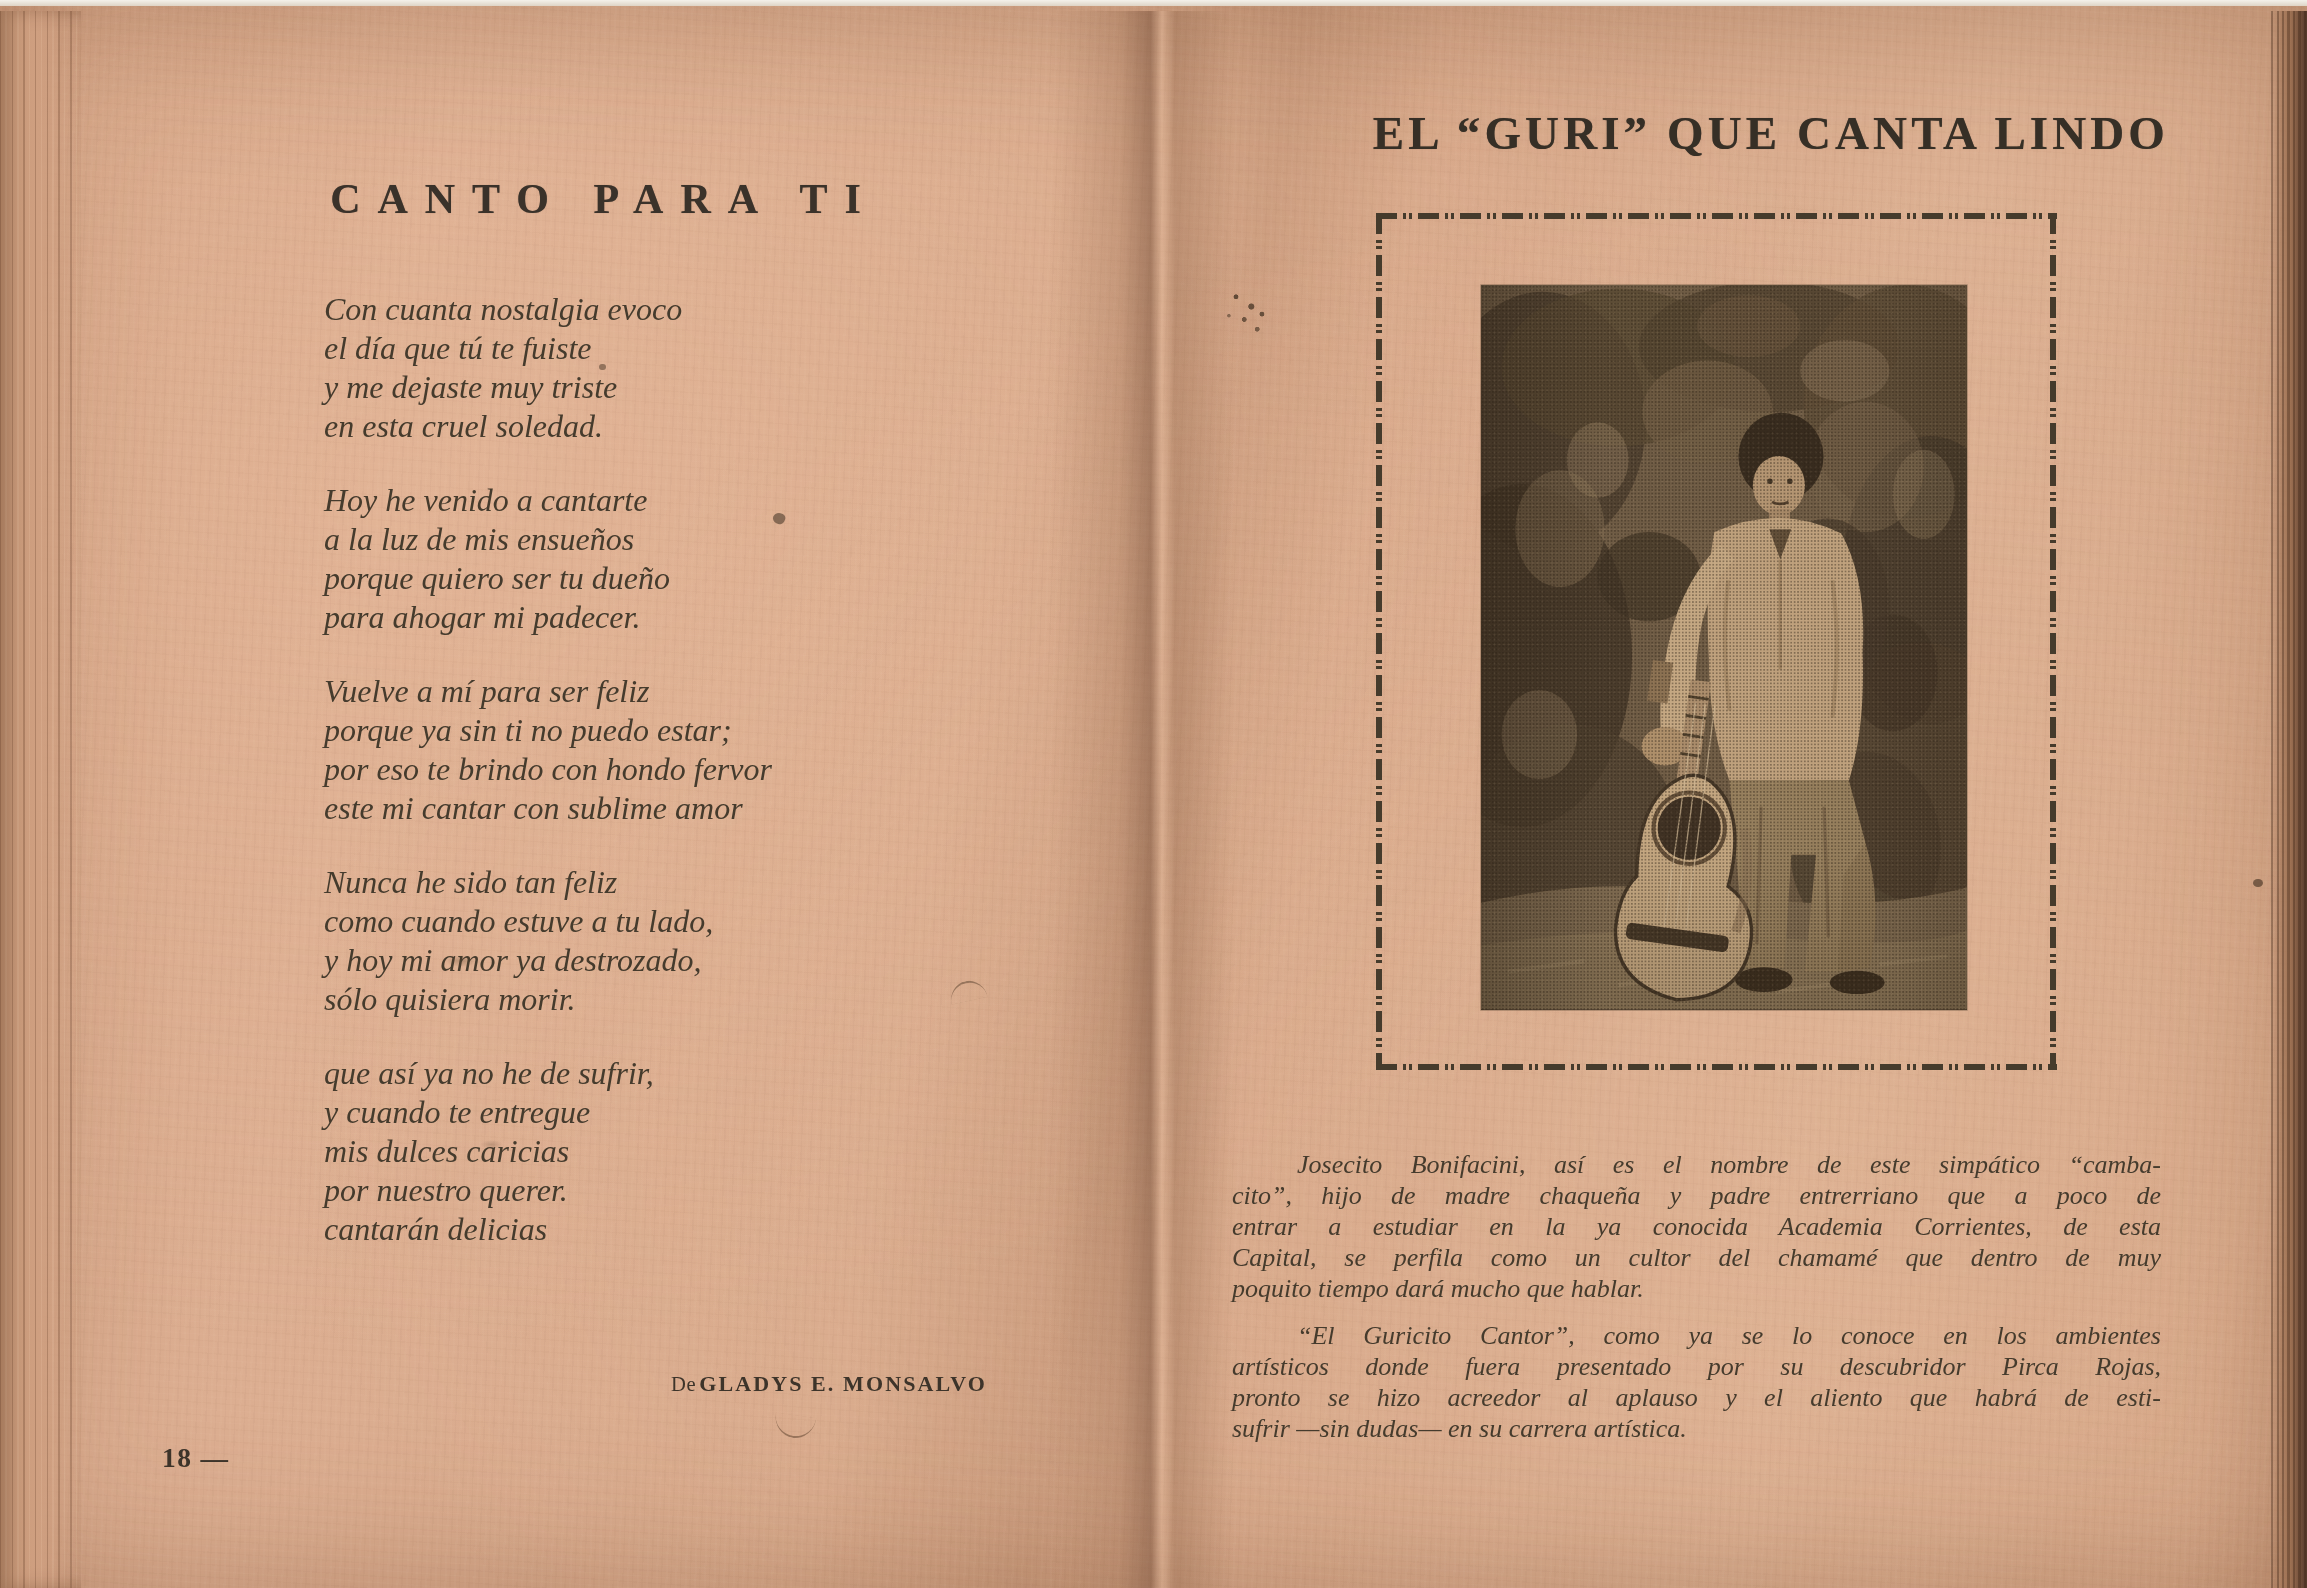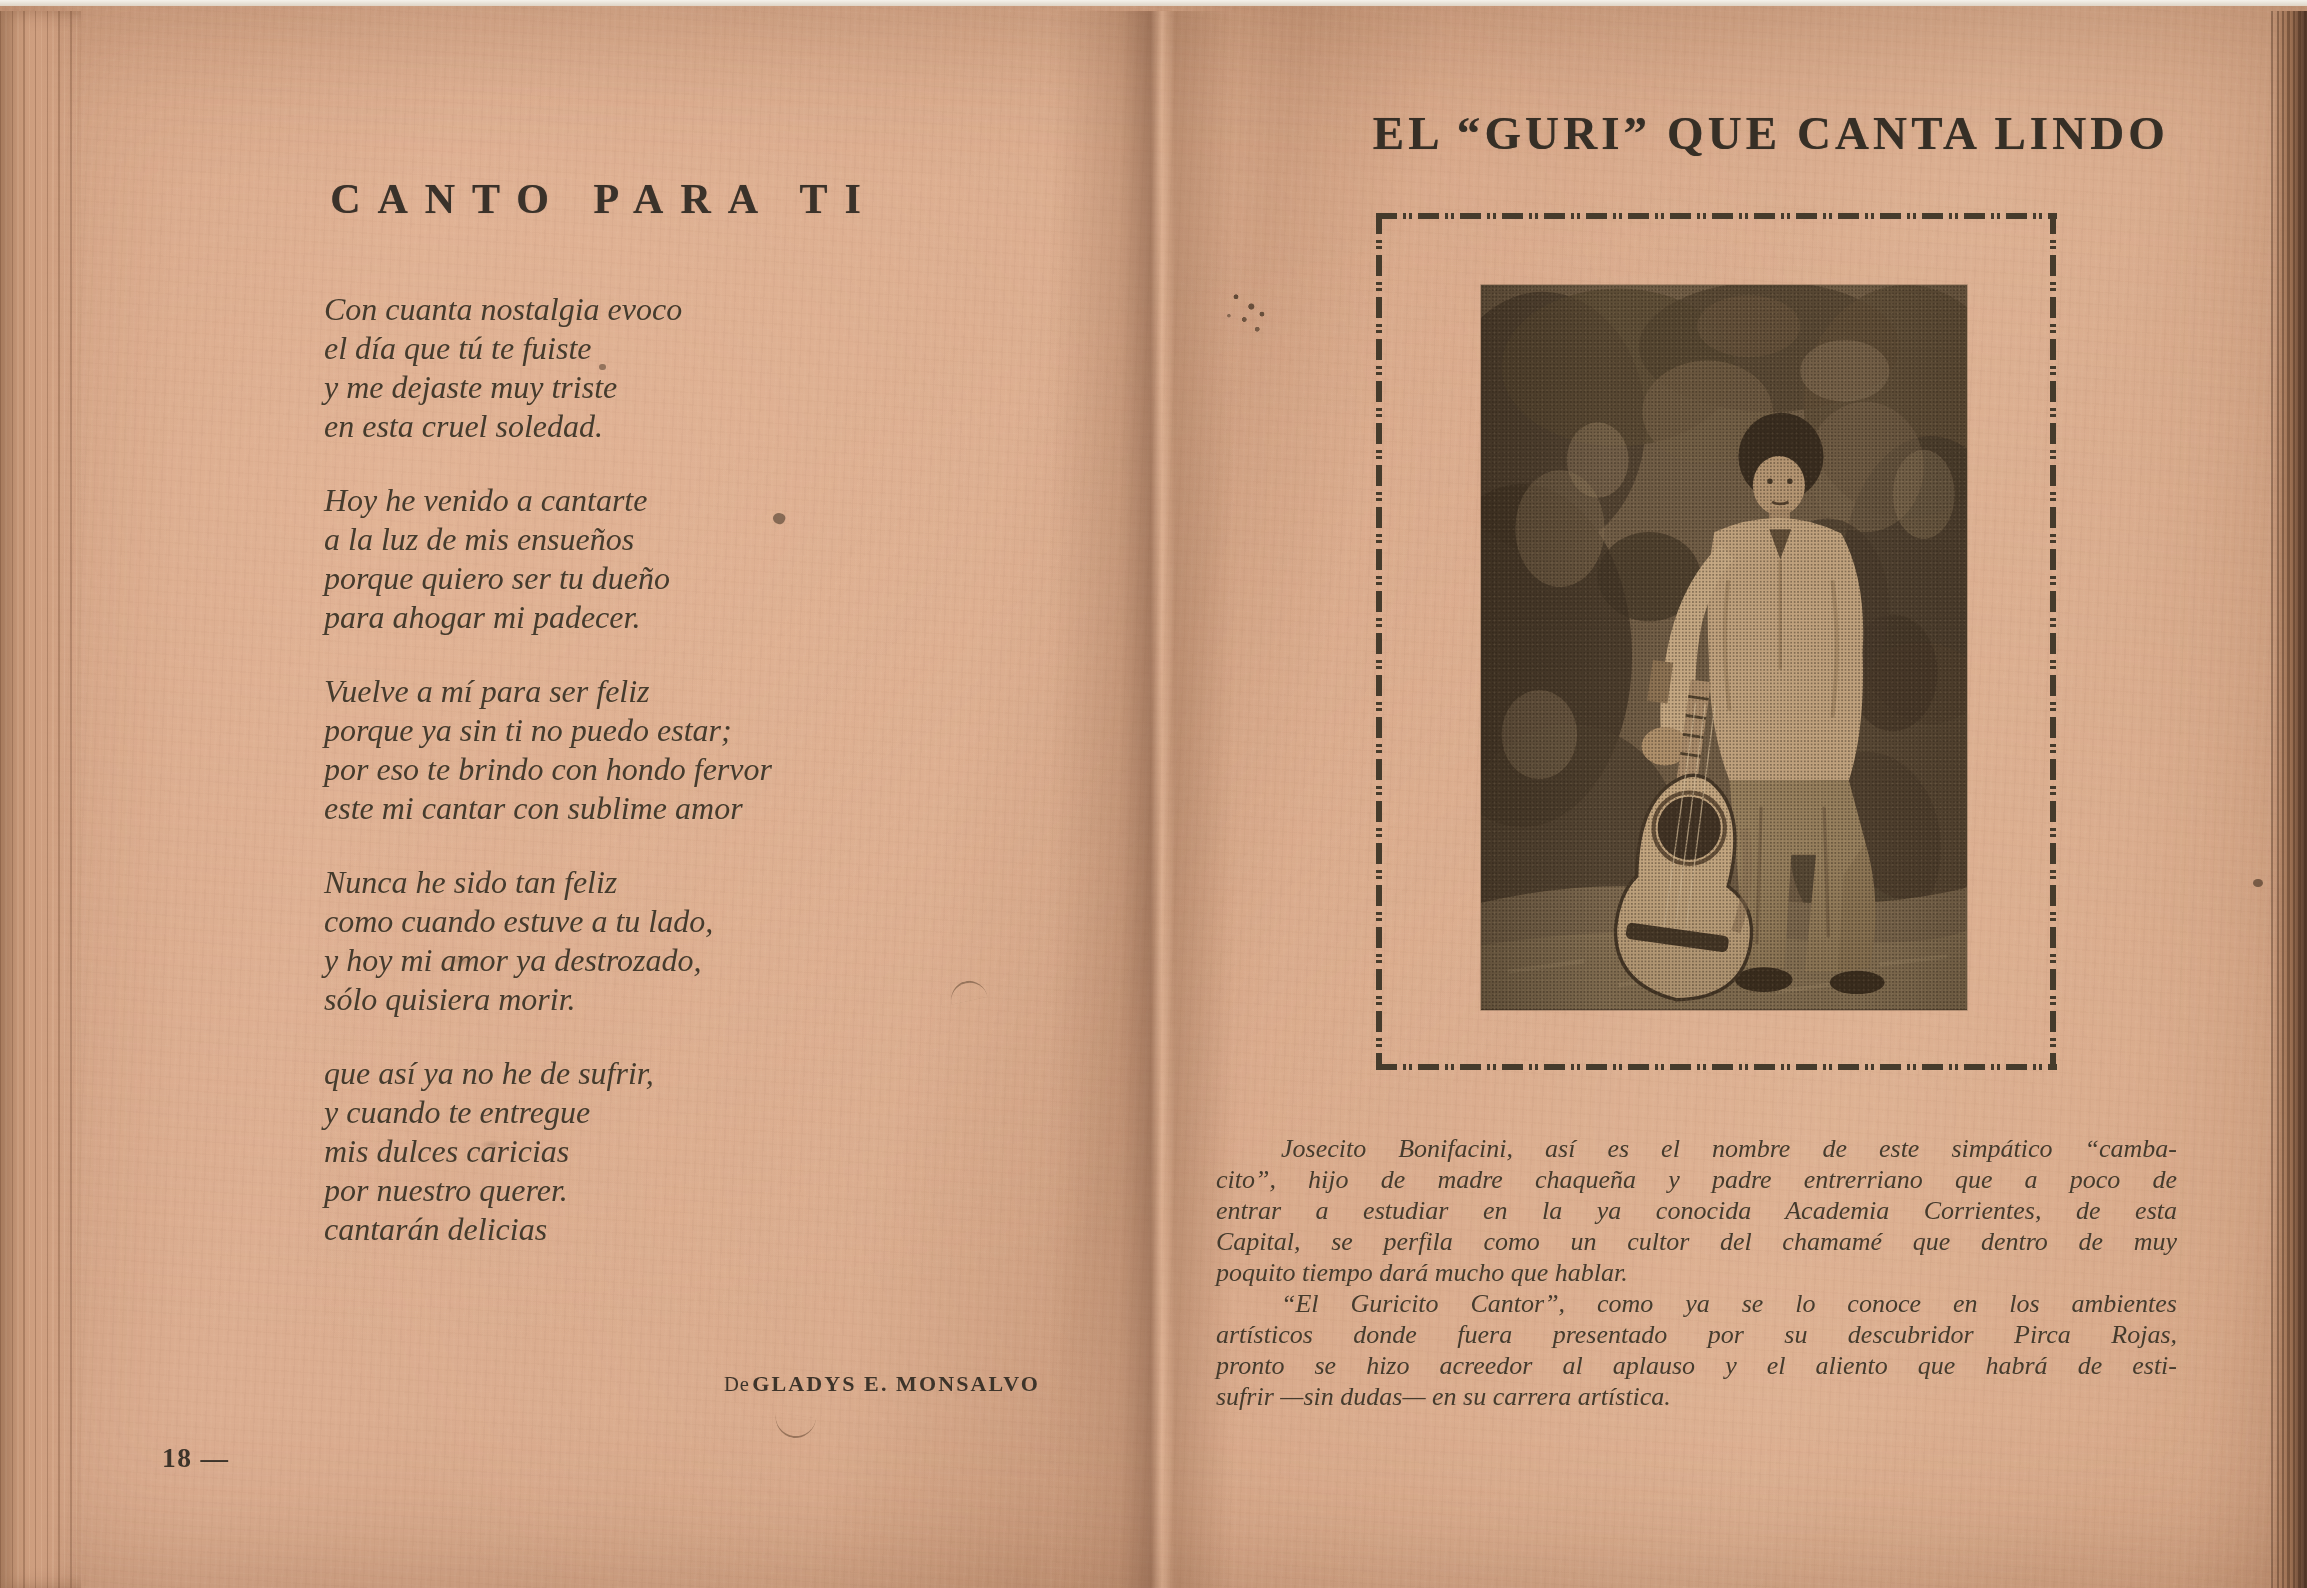--- a/index.html
+++ b/index.html
@@ -46,21 +46,21 @@
   
   .poem-title{
     position:absolute;left:240px;top:169px;width:728px;margin:0;
     font-size:42px;font-weight:bold;letter-spacing:17px;text-align:center;
     color:#3a322a;text-shadow:0 0 0.7px rgba(58,50,42,.55);
   }
   .poem{position:absolute;left:324px;top:284px;width:618px;
     font-style:italic;font-size:32px;line-height:39px;color:#453b2d;}
   .stanza{margin:0 0 35px 0;}
   .attribution{
-    position:absolute;left:618px;top:1365px;width:422px;text-align:right;
+    position:absolute;left:618px;top:1365px;width:422px;text-align:center;
     color:#3d342a;white-space:nowrap;
   }
   .attribution .prefix{font-size:20.6px;letter-spacing:0.7px;}
   .attribution .name{font-size:22px;font-weight:bold;letter-spacing:2.1px;}
   .page-number{
     position:absolute;left:162px;top:1436px;font-size:27.5px;font-weight:bold;
     letter-spacing:1.4px;color:#3d342a;
   }
   
   .article-title{
@@ -87,21 +87,21 @@
     background-size:3.4px 3.4px, 4.8px 4.8px;background-position:0 0, 1.4px 2.1px;
   }
   .photo-tint{position:absolute;inset:0;pointer-events:none;
     background:linear-gradient(90deg, rgba(32,22,12,.30), rgba(0,0,0,0) 26%, rgba(0,0,0,0) 78%, rgba(48,34,20,.22)),
                linear-gradient(0deg, rgba(44,32,18,.18), rgba(0,0,0,0) 22%),
                rgba(150,110,74,.12);}
   .article-body{
     position:absolute;left:1216px;top:1127px;width:961px;
     font-style:italic;font-size:26px;line-height:31px;color:#453b2d;
   }
-  .cap-par{margin:0;font-style:italic;}
+  .cap-par{margin:16px;font-style:italic;}
   .cap-line{text-align:justify;text-align-last:justify;}
   .cap-line.first{text-indent:65px;}
   .cap-line.last{text-align-last:left;}
   
   .stain{position:absolute;pointer-events:none;}
   .s1{left:1223px;top:280px;width:59px;height:54px;
       background:
         radial-gradient(circle at 22% 20%, rgba(60,45,30,.75) 2.1px, rgba(0,0,0,0) 2.7px),
         radial-gradient(circle at 48% 38%, rgba(60,45,30,.7) 2.7px, rgba(0,0,0,0) 3.4px),
         radial-gradient(circle at 36% 62%, rgba(60,45,30,.65) 2.1px, rgba(0,0,0,0) 2.7px),

